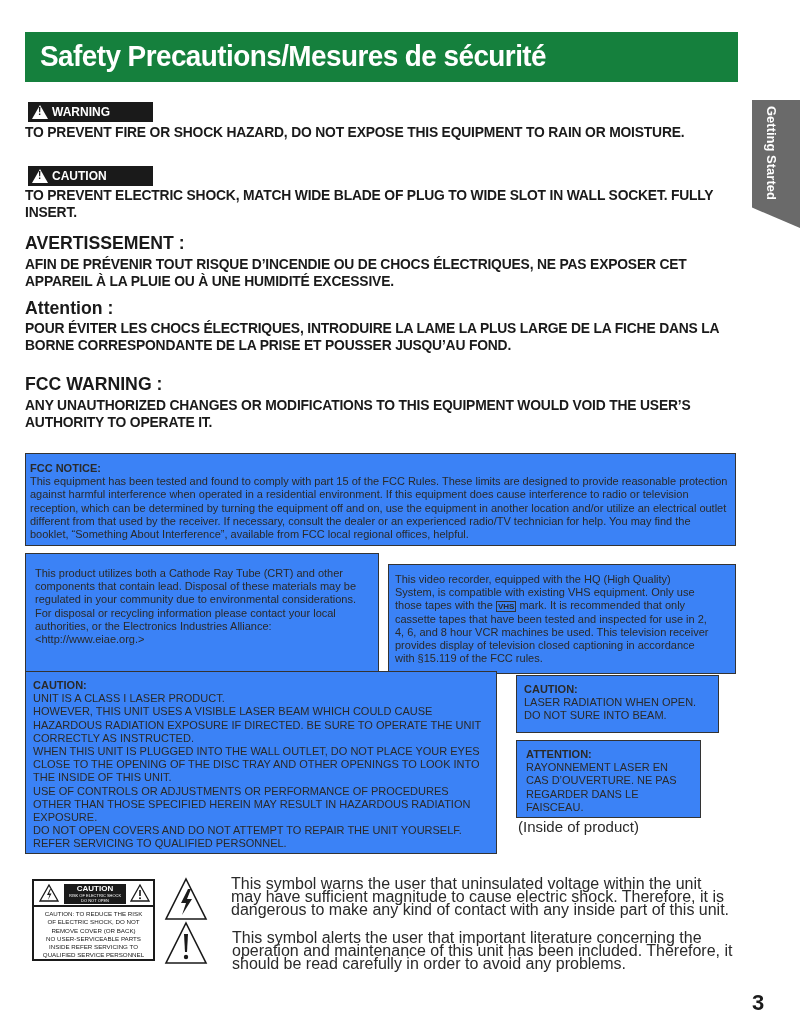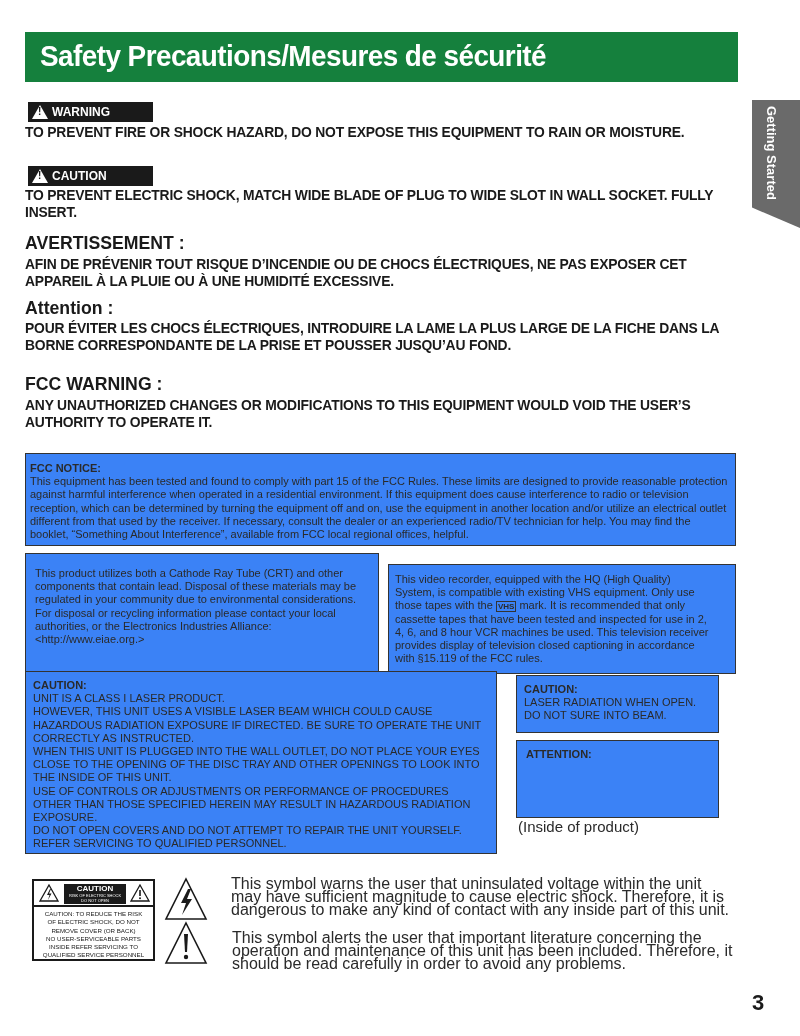--- a/index.html
+++ b/index.html
@@ -117,22 +117,23 @@
   <div>WHEN THIS UNIT IS PLUGGED INTO THE WALL OUTLET, DO NOT PLACE YOUR EYES CLOSE TO THE OPENING OF THE DISC TRAY AND OTHER OPENINGS TO LOOK INTO THE INSIDE OF THIS UNIT.</div>
   <div>USE OF CONTROLS OR ADJUSTMENTS OR PERFORMANCE OF PROCEDURES OTHER THAN THOSE SPECIFIED HEREIN MAY RESULT IN HAZARDOUS RADIATION EXPOSURE.</div>
   <div>DO NOT OPEN COVERS AND DO NOT ATTEMPT TO REPAIR THE UNIT YOURSELF. REFER SERVICING TO QUALIFIED PERSONNEL.</div>
 </div>
 
 <div class="box" style="left:516px; top:675px; width:203px; height:58px; padding:7px 7px 0 7px;">
   <div class="ttl">CAUTION:</div>
   <div>LASER RADIATION WHEN OPEN. DO NOT SURE INTO BEAM.</div>
 </div>
 
-<div class="box" style="left:516px; top:740px; width:203px; height:78px; padding:7px 9px 0 9px;">
+<div class="box" style="left:516px; top:740px; width:185px; height:78px; padding:7px 9px 0 9px;">
   <div class="ttl">ATTENTION:</div>
+  <div>RAYONNEMENT LASER EN CAS D’OUVERTURE. NE PAS REGARDER DANS LE FAISCEAU.</div>
 </div>
 <div class="sym-text" style="left:518px; top:820px; font-size:15px;">(Inside of product)</div>
 
 <div style="position:absolute; left:32px; top:879px; width:123px; height:82px; border:2px solid #1a1a1a; background:#fff;">
   <svg style="position:absolute; left:5px; top:3px;" width="20" height="18" viewBox="0 0 20 18">
     <polygon points="10,1 19,17 1,17" fill="none" stroke="#1a1a1a" stroke-width="1.3"></polygon>
     <polygon points="11,5 8,11 10.5,11 9,16 12.5,9.5 10,9.5 12,5" fill="#1a1a1a"></polygon>
   </svg>
   <div style="position:absolute; left:30px; top:3px; width:62px; height:20px; background:#1a1a1a; color:#fff; text-align:center;">
     <div style="font-size:8px; font-weight:bold; line-height:9px;">CAUTION</div>

